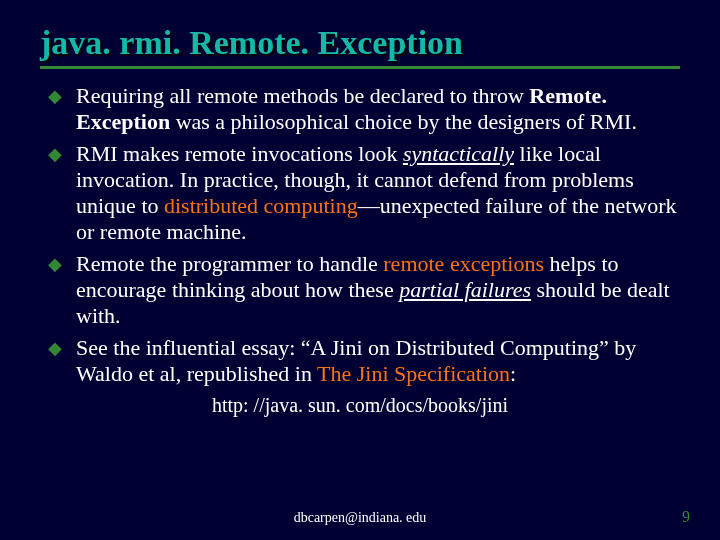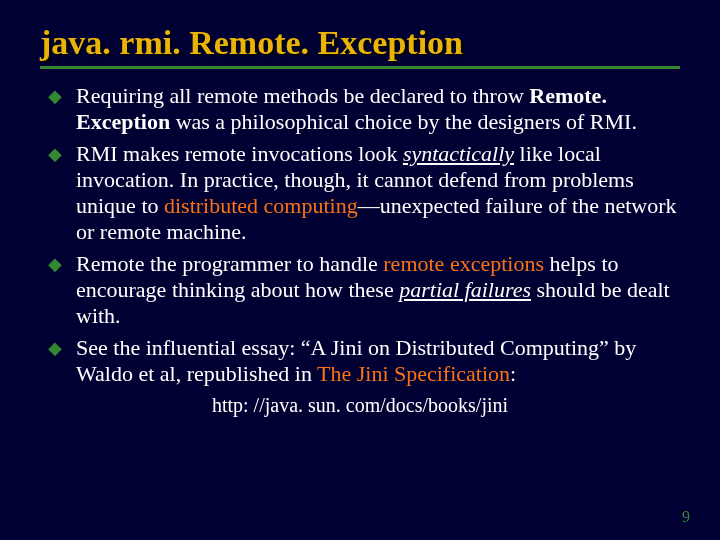--- a/index.html
+++ b/index.html
@@ -15,21 +15,21 @@
   .slide {
     position: relative;
     width: 720px;
     height: 540px;
     box-sizing: border-box;
     padding: 20px 40px 0 40px;
   }
   .title {
     font-size: 34px;
     font-weight: bold;
-    color: #eab308;
+    color: #14b8a6;
     margin: 4px 0 4px 0;
     text-shadow: 2px 2px 2px #000;
   }
   .title-rule {
     border: none;
     border-top: 3px solid #338833;
     margin: 4px 0 14px 0;
   }
   ul.body {
     list-style: none;
@@ -104,15 +104,16 @@
 
     <li>
       <span class="bullet">◆</span>
       <span>See the influential essay: “A Jini on Distributed Computing” by Waldo et al, republished in </span><span class="yellowish">The Jini Specification</span><span>:</span>
     </li>
 
   </ul>
 
   <div class="link-line">http: //java. sun. com/docs/books/jini</div>
 
+  <div class="footer">dbcarpen@indiana. edu</div>
   <div class="pagenum">9</div>
 
 </div>
 
 </body></html>

